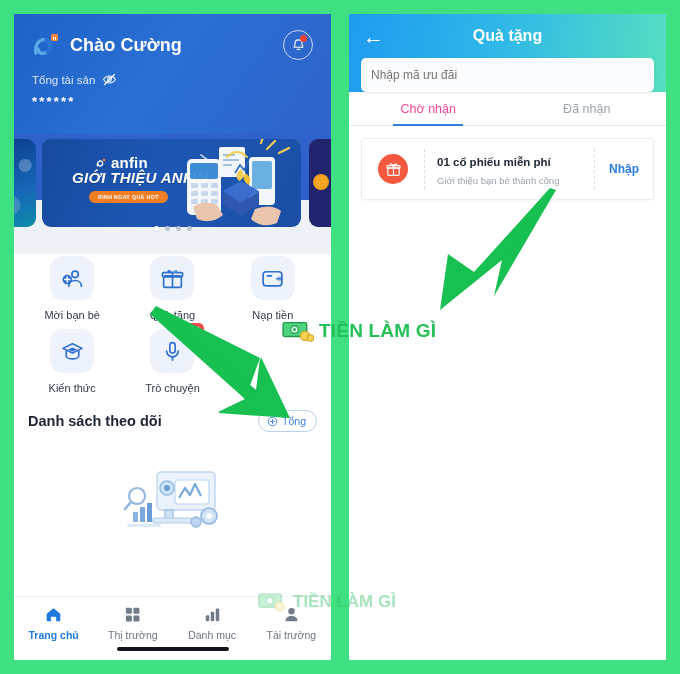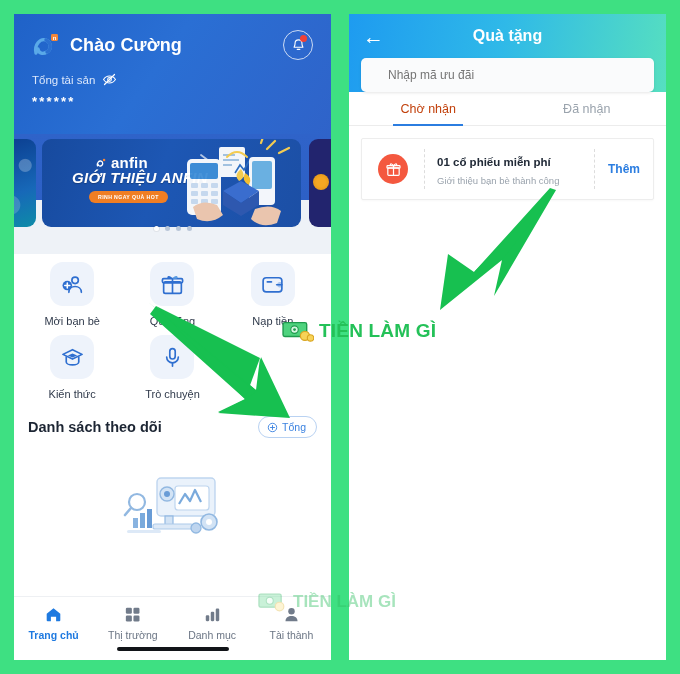--- a/index.html
+++ b/index.html
@@ -109,21 +109,21 @@
     padding: 3px 9px; border-radius: 8px;
   }
   .promo-art { position: absolute; right: 4px; top: 0; width: 140px; height: 88px; }
   .dots { position: absolute; left: 0; right: 0; bottom: 23px; display: flex; justify-content: center; gap: 6px; }
   .dot { width: 5px; height: 5px; border-radius: 50%; background: #b9c6d8; }
   .dot.on { background: #ffffff; box-shadow: 0 0 0 1px rgba(0,0,0,.06); }
 
   
   .lbody { background: #ffffff; height: 406px; position: relative; }
   .actions {
-    padding: 8px 8px 0 8px;
+    padding: 2px 8px 0 8px;
     display: grid; grid-template-columns: repeat(3, 1fr);
     row-gap: 8px;
   }
   .action { display: flex; flex-direction: column; align-items: center; }
   .action-icon {
     width: 44px; height: 44px; border-radius: 13px;
     background: #eef3fb;
     display: flex; align-items: center; justify-content: center;
     position: relative;
   }
@@ -179,34 +179,34 @@
   .rheader-bar { display: flex; align-items: center; height: 44px; padding: 0 14px; }
   .back-arrow { color: #fff; font-size: 21px; line-height: 1; }
   .rtitle {
     position: absolute; left: 0; right: 0; top: 13px;
     text-align: center; color: #fff; font-size: 16px; font-weight: bold;
   }
   .search-wrap { position: absolute; left: 12px; right: 12px; top: 44px; }
   .search-input {
     width: 100%; height: 34px;
     background: #fafbfc; border: none; border-radius: 5px;
-    padding: 0 27px; font-size: 12px; color: #9aa3ad;
+    padding: 0 10px; font-size: 12px; color: #9aa3ad;
     font-family: "Liberation Sans", sans-serif;
     box-shadow: 0 1px 3px rgba(0,0,0,.10);
   }
   .rtabs {
     display: grid; grid-template-columns: 1fr 1fr;
     height: 34px; background: #fff;
     border-bottom: 1px solid #ececec;
   }
   .rtab {
     display: flex; align-items: center; justify-content: center;
     font-size: 12.5px; color: #9aa3ad; position: relative;
   }
-  .rtab.active { color: #c2410c; }
+  .rtab.active { color: #ec4899; }
   .rtab.active:after {
     content: ""; position: absolute; bottom: -1px;
     left: 28%; right: 28%; height: 2px; background: #2b7de0;
   }
   .gift-card {
     margin: 12px 12px 0 12px;
     height: 62px; background: #fff;
     border: 1px solid #ededed; border-radius: 2px;
     display: flex; align-items: center;
     box-shadow: 0 1px 2px rgba(0,0,0,.03);
@@ -457,21 +457,21 @@
             <rect x="9.8" y="8.5" width="4.4" height="12" rx="1.4" fill="#717b8a"></rect>
             <rect x="16.1" y="4.5" width="4.4" height="16" rx="1.4" fill="#717b8a"></rect>
           </svg>
           <span class="tl">Danh mục</span>
         </div>
         <div class="tabitem">
           <svg width="19" height="19" viewBox="0 0 24 24">
             <circle cx="12" cy="8" r="4.1" fill="#717b8a"></circle>
             <path d="M4.4 20.4c0-4.2 3.4-6.6 7.6-6.6s7.6 2.4 7.6 6.6z" fill="#717b8a"></path>
           </svg>
-          <span class="tl">Tài thành</span>
+          <span class="tl">Tài trường</span>
         </div>
         <div class="home-indicator"></div>
       </div>
     </div>
   </div>
 
   <div class="phone phone-right">
 
     <div class="rheader">
       <div class="rheader-bar">
@@ -504,21 +504,21 @@
               <path d="M12 6.6c1.4-3 4.6-3.2 4.6-1.2 0 1-1.4 1.4-4.6 1.2z" fill="none" stroke="#ffffff" stroke-width="1.5"></path>
             </svg>
           </span>
         </span>
         <span class="vdash"></span>
         <span class="gift-text">
           <span class="gift-title">01 cổ phiếu miễn phí</span>
           <div class="gift-sub">Giới thiệu bạn bè thành công</div>
         </span>
         <span class="vdash"></span>
-        <span class="gift-claim">Thêm</span>
+        <span class="gift-claim">Nhập</span>
       </div>
     </div>
   </div>
 
   <svg class="arrow arrow-left" viewBox="0 0 150 120">
     <path d="M8 6 L108 90 L112 58 L140 116 L70 112 L97 99 L2 14 Z" fill="#17c050"></path>
     <path d="M8 6 L112 58 L97 99 Z" fill="#17c050"></path>
     <path d="M0 2 L108 92 L96 100 L70 113 L142 118 L113 57 L109 91 Z" fill="#17c050"></path>
   </svg>
 

